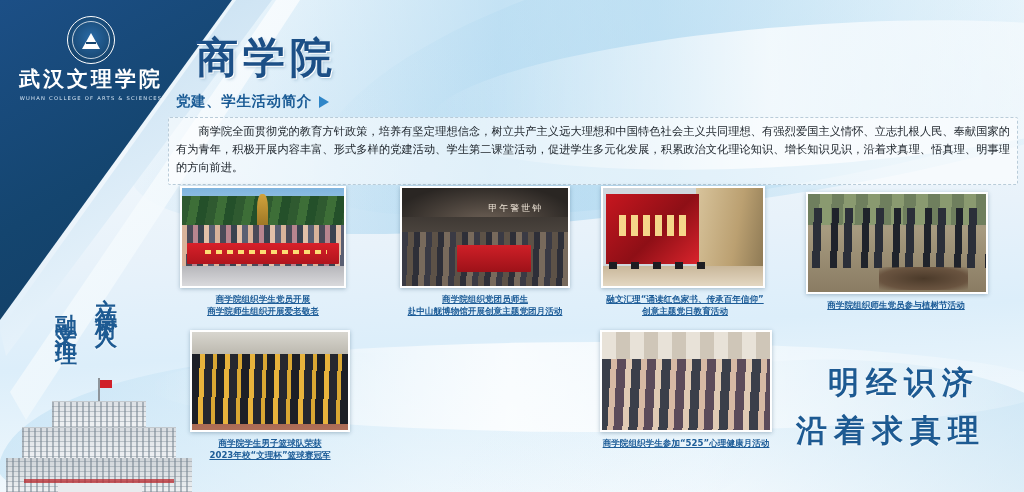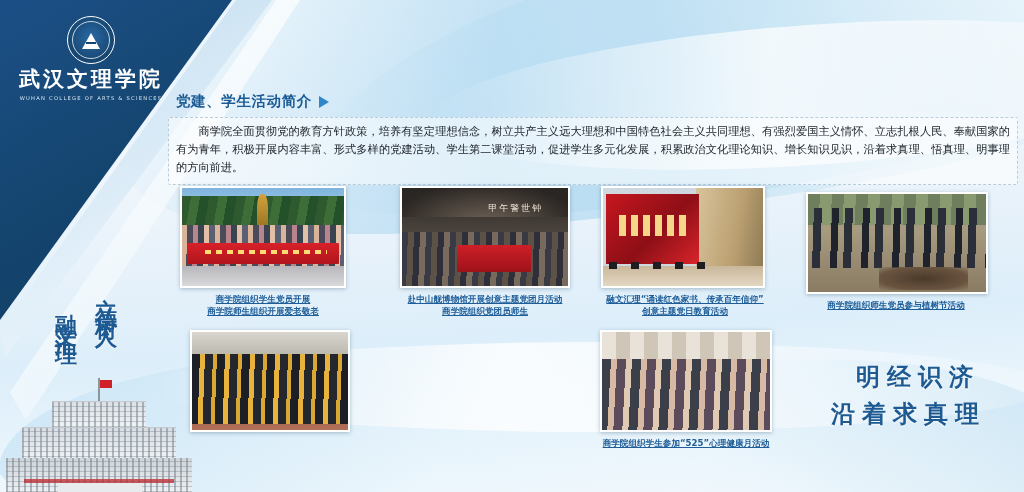--- a/index.html
+++ b/index.html
@@ -157,21 +157,21 @@
             background:repeating-linear-gradient(90deg,#e8e2d8 0 14px,#cfc6b8 14px 28px);}
   .mall-p{position:absolute;left:0;right:0;bottom:0;height:72%;
           background:repeating-linear-gradient(93deg,#3b3f4a 0 9px,#d7b9a4 9px 15px,#5c4b5a 15px 24px,#e0cab4 24px 30px);}
 
   
   .calli{position:absolute;color:#1d5a92;font-family:"DejaVu Serif","Liberation Serif",serif;
          font-weight:700;text-shadow:0 1px 2px rgba(255,255,255,.8);}
   .v-col{writing-mode:vertical-rl;text-orientation:upright;letter-spacing:10px;font-size:22px;}
   .c-left1{left:92px;top:280px;}
   .c-left2{left:52px;top:296px;}
-  .c-right{right:44px;top:358px;font-size:24px;letter-spacing:7px;line-height:1.55;text-align:right;}
+  .c-right{right:44px;top:358px;font-size:31px;letter-spacing:7px;line-height:1.55;text-align:right;}
   .c-right .l2{display:block;padding-right:0;margin-right:-6px;text-indent:34px;}
 
   
   .building{position:absolute;left:6px;bottom:0;width:186px;height:96px;}
   .b-base{position:absolute;left:0;bottom:0;width:186px;height:34px;
           background:linear-gradient(#cfd4d8,#eef1f3);}
   .b-mid{position:absolute;left:16px;bottom:30px;width:154px;height:34px;
          background:linear-gradient(#d9dde1,#f2f4f6);
          border-top:1px solid #c3c9ce;}
   .b-top{position:absolute;left:46px;bottom:60px;width:94px;height:30px;
@@ -206,20 +206,21 @@
   <div class="masthead"></div>
 
   <div class="logo-wrap">
     <div class="crest">
       <div class="crest-mark"></div>
     </div>
     <div class="logo-cn">武汉文理学院</div>
     <div class="logo-en">WUHAN COLLEGE OF ARTS &amp; SCIENCES</div>
   </div>
 
+  <div class="dept-title">商学院</div>
   <div class="section-head">
     <span>党建、学生活动简介</span>
     <span class="tri"></span>
   </div>
 
   <div class="intro">商学院全面贯彻党的教育方针政策，培养有坚定理想信念，树立共产主义远大理想和中国特色社会主义共同理想、有强烈爱国主义情怀、立志扎根人民、奉献国家的有为青年，积极开展内容丰富、形式多样的党建活动、学生第二课堂活动，促进学生多元化发展，积累政治文化理论知识、增长知识见识，沿着求真理、悟真理、明事理的方向前进。</div>
 
   <div class="card" style="left:180px;top:186px;width:166px;">
     <div class="shot" style="width:162px;height:98px;">
       <div class="ph">
@@ -241,22 +242,22 @@
     <div class="shot" style="width:166px;height:98px;">
       <div class="ph">
         <div class="dark-hall"></div>
           <div class="hall-top"></div>
         <div class="hall-txt">甲午警世钟</div>
         <div class="hall-crowd"></div>
           <div class="red-flag"></div>
       </div>
     </div>
     <div class="cap">
+      <div>商学院组织党团员师生</div>
       <div>赴中山舰博物馆开展创意主题党团月活动</div>
-      <div>商学院组织党团员师生</div>
     </div>
   </div>
 
   <div class="card" style="left:601px;top:186px;width:168px;">
     <div class="shot" style="width:160px;height:98px;">
       <div class="ph">
         <div class="wall"></div>
           <div class="screen"></div>
         <div class="floor"></div>
           <div class="dot-lights"></div>
@@ -282,20 +283,24 @@
     </div>
   </div>
 
   <div class="card" style="left:190px;top:330px;width:160px;">
     <div class="shot" style="width:156px;height:98px;">
       <div class="ph">
         <div class="court"></div>
           <div class="court-top"></div>
           <div class="team"></div>
       </div>
+    </div>
+    <div class="cap">
+      <div>商学院学生男子篮球队荣获</div>
+      <div>2023年校“文理杯”篮球赛冠军</div>
     </div>
   </div>
 
 
   <div class="card" style="left:600px;top:330px;width:172px;">
     <div class="shot" style="width:168px;height:98px;">
       <div class="ph">
         <div class="mall"></div>
           <div class="mall-top"></div>
           <div class="mall-p"></div>

